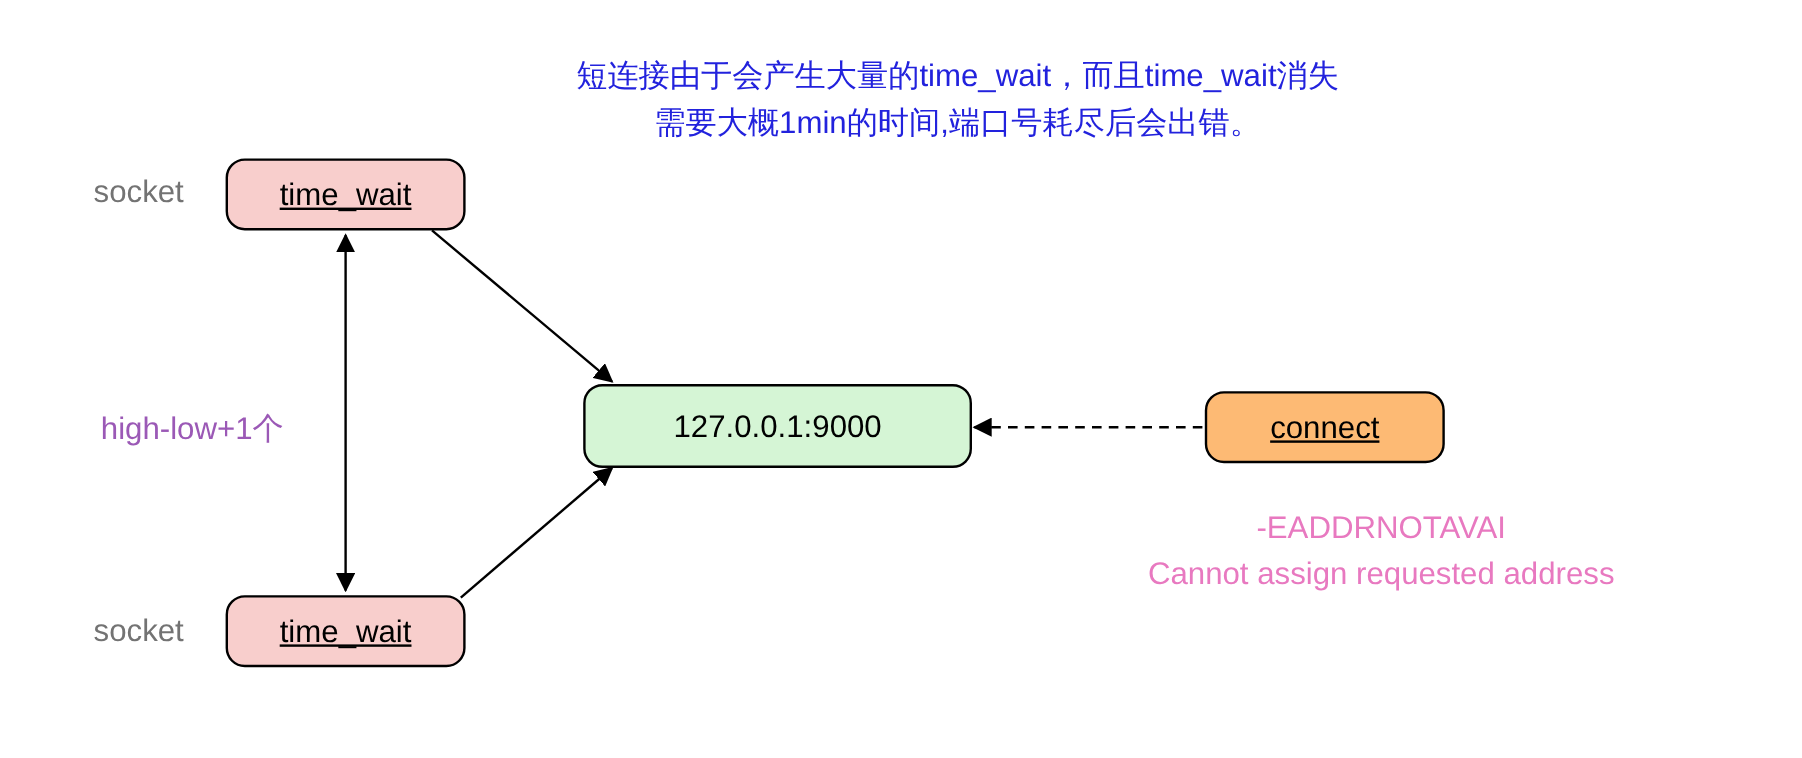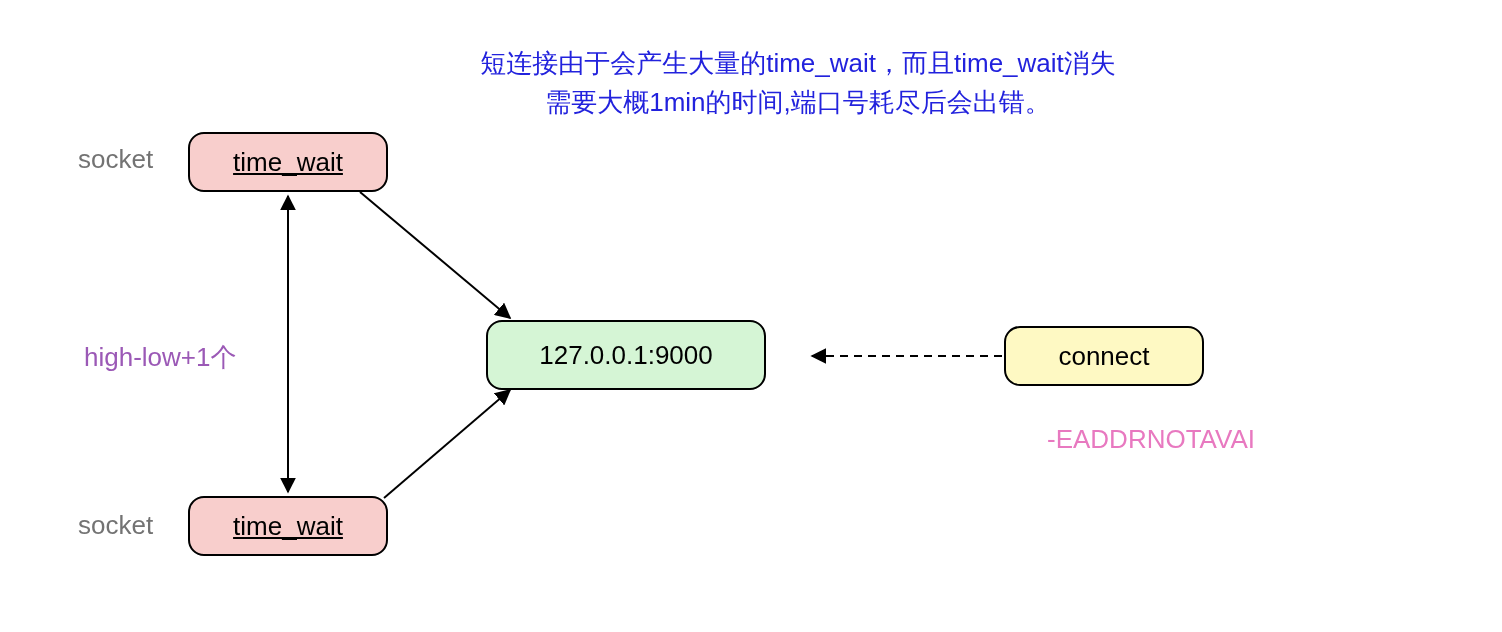--- a/index.html
+++ b/index.html
@@ -21,21 +21,21 @@
     border-radius: 16px;
     display: flex;
     align-items: center;
     justify-content: center;
     font-size: 26px;
     color: #000;
     box-sizing: border-box;
   }
   .pink { background: #f8cecc; text-decoration: underline; }
   .green { background: #d5f5d5; }
-  .blue { background: #fef9c3; }
+  .blue { background: #fdba74; text-decoration: underline; }
   .label {
     position: absolute;
     font-size: 26px;
     color: #737373;
   }
   .title {
     position: absolute;
     font-size: 26px;
     color: #2222dd;
     text-align: center;
@@ -83,31 +83,32 @@
   </div>
 
   <div class="purple-text" style="left:84px; top:326px; text-align:center;margin-top:12px;">high-low+1个</div>
 
   <div class="label" style="left:78px; top:510px;">socket</div>
 
   <div class="node pink" style="left:188px; top:496px; width:200px; height:60px;">
     <span>time_wait</span>
   </div>
 
-  <div class="node green" style="left:486px; top:320px; width:280px; height:70px;">
+  <div class="node green" style="left:486px; top:320px; width:324px; height:70px;">
     <span>127.0.0.1:9000</span>
   </div>
 
 
   <div class="node blue" style="left:1004px; top:326px; width:200px; height:60px;">
     <span>connect</span>
   </div>
 
   <div class="pink-text" style="left:926px; top:420px; width:450px;">
     <span>-EADDRNOTAVAI</span><br>
+    <span>Cannot assign requested address</span>
   </div>
 
   <svg class="edges">
     <defs>
       <marker id="arrow" viewBox="0 0 10 10" refX="9" refY="5" markerWidth="8" markerHeight="8" orient="auto-start-reverse">
         <path d="M 0 0 L 10 5 L 0 10 z" fill="#000"></path>
       </marker>
       <marker id="arrow-both-start" viewBox="0 0 10 10" refX="1" refY="5" markerWidth="8" markerHeight="8" orient="auto">
         <path d="M 10 0 L 0 5 L 10 10 z" fill="#000"></path>
       </marker>

